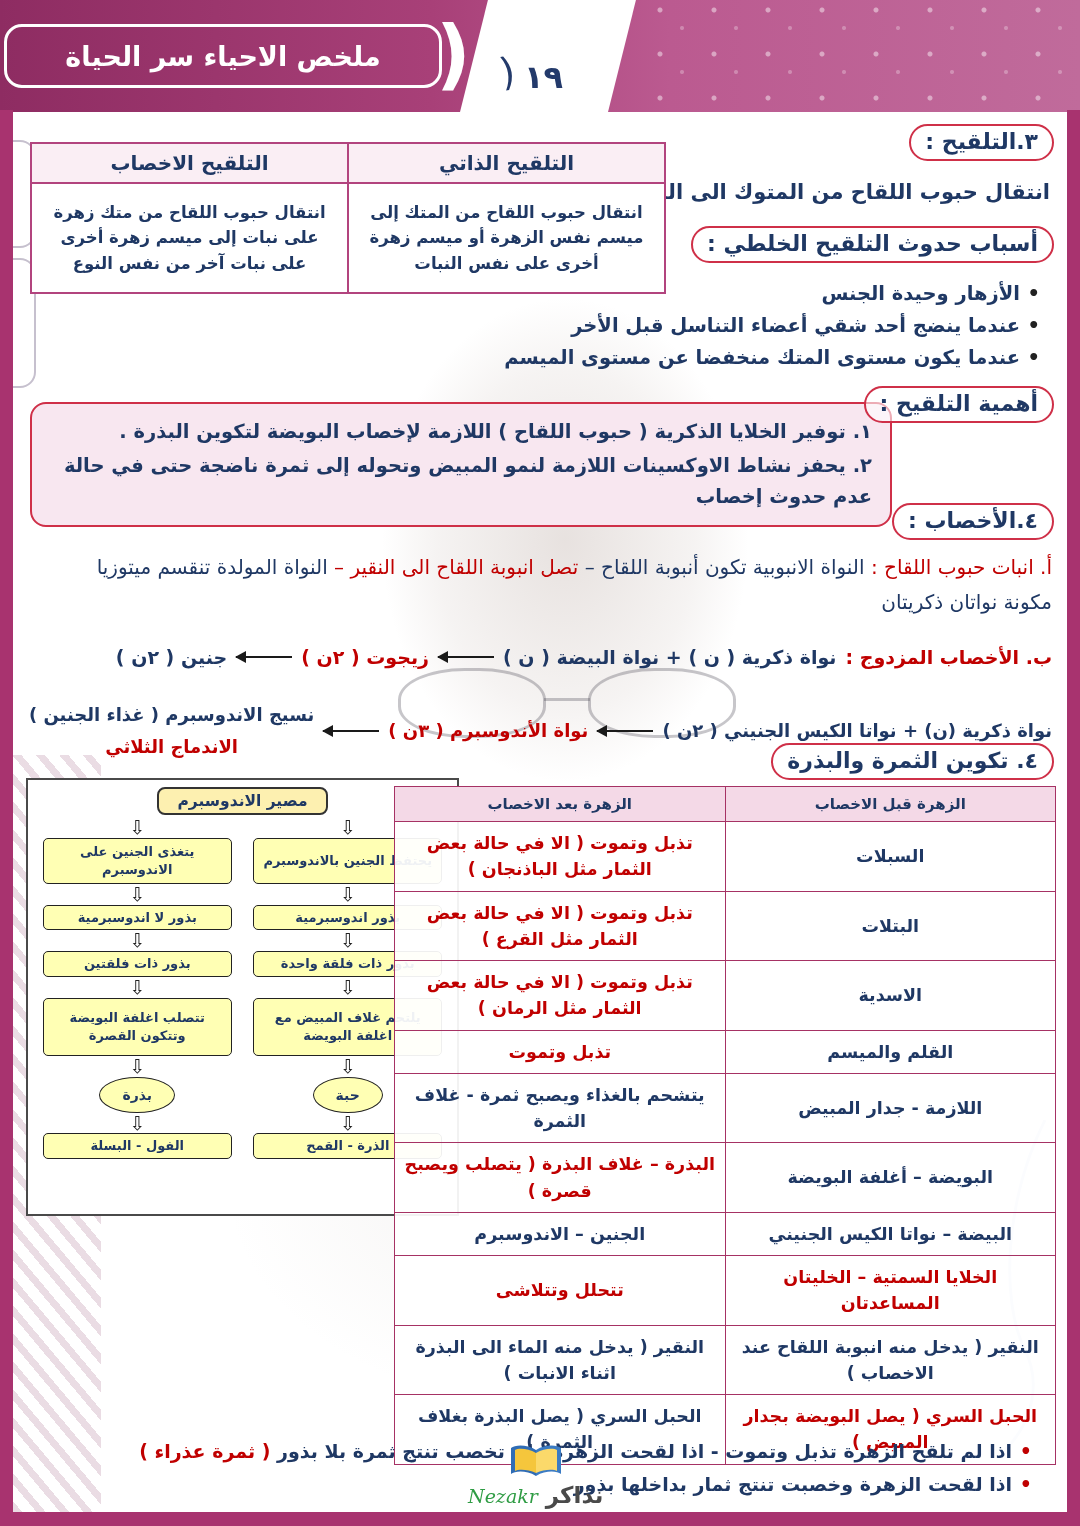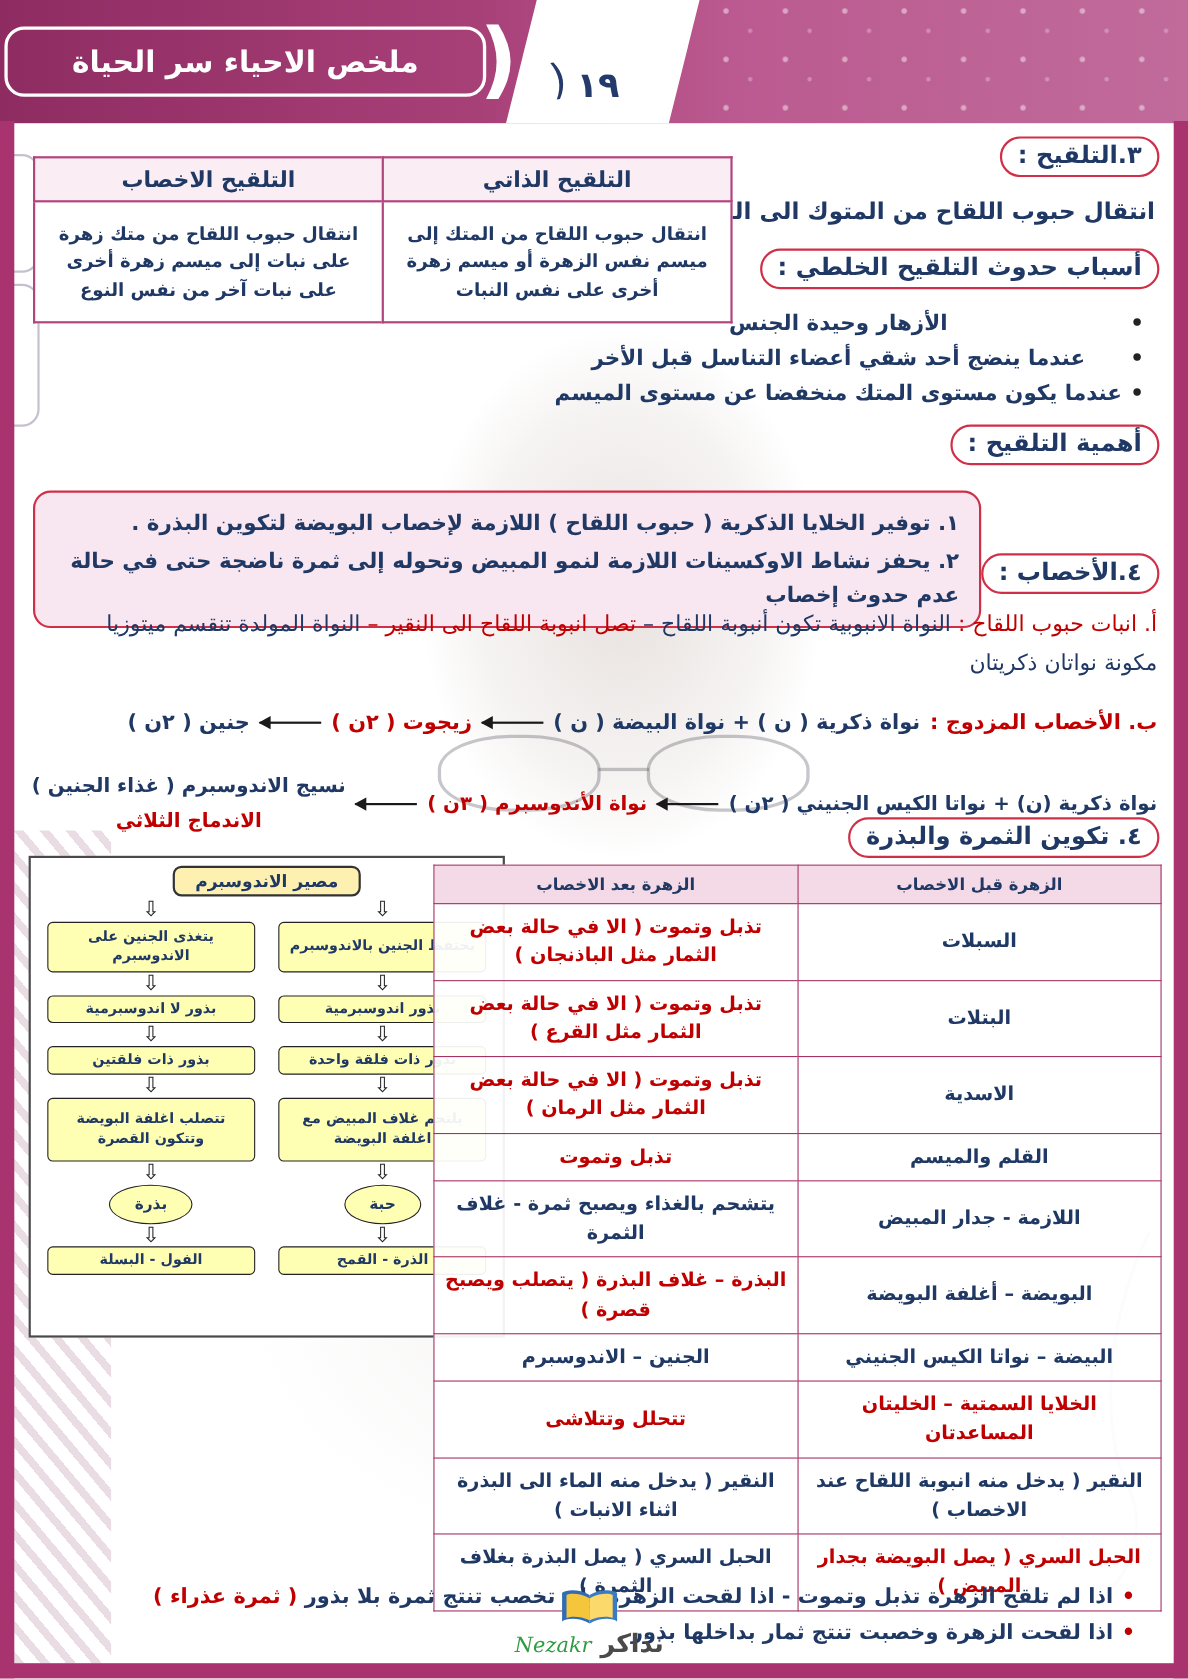--- a/index.html
+++ b/index.html
@@ -61,25 +61,25 @@
   
   .pol-table { position:absolute; top:142px; left:30px; width:636px; border-collapse:collapse;
          table-layout:fixed; z-index:2; background:#ffffff; }
   .pol-table th, .pol-table td { border:2px solid #b2447e; text-align:center; vertical-align:middle;
          color:#1f3864; font-weight:bold; }
   .pol-table th { font-size:20px; height:40px; background:#faeef4; }
   .pol-table td { font-size:16.5px; height:110px; padding:6px 12px; line-height:1.55; }
 
   .causes { position:absolute; top:282px; right:40px; z-index:2; list-style:none; margin:0; padding:0; }
   .causes li { position:relative; padding-right:20px; color:#1f3864; font-weight:bold; font-size:19.5px;
-         margin-bottom:9px; text-align:center; white-space:nowrap; }
+         margin-bottom:9px; text-align:right; white-space:nowrap; }
   .causes li::before { content:"•"; position:absolute; right:0; top:0; color:#222222; }
 
   .imp-box { position:absolute; top:402px; left:30px; width:862px; min-height:92px;
-         border:2.5px solid #cf3048; border-radius:16px; background:#f8e7f0; z-index:2; padding:9px 18px;margin-top:44px; }
+         border:2.5px solid #cf3048; border-radius:16px; background:#f8e7f0; z-index:2; padding:9px 18px; }
   .imp-box p { margin:3px 0; color:#1f3864; font-weight:bold; font-size:19.5px; text-align:right; line-height:1.6; }
 
   .point-a { position:absolute; top:550px; right:28px; width:1008px; z-index:2; text-align:right;
          font-size:20px; font-weight:normal; line-height:1.75; }
 
   .chain { position:absolute; right:28px; z-index:2; display:flex; align-items:center; gap:9px;
          font-weight:bold; white-space:nowrap; }
   #chain1 { top:646px; font-size:19px; }
   #chain2 { top:704px; font-size:18px; }
   .harrow { display:inline-block; width:56px; height:2px; background:#1a1a1a; position:relative; flex:0 0 auto; }

